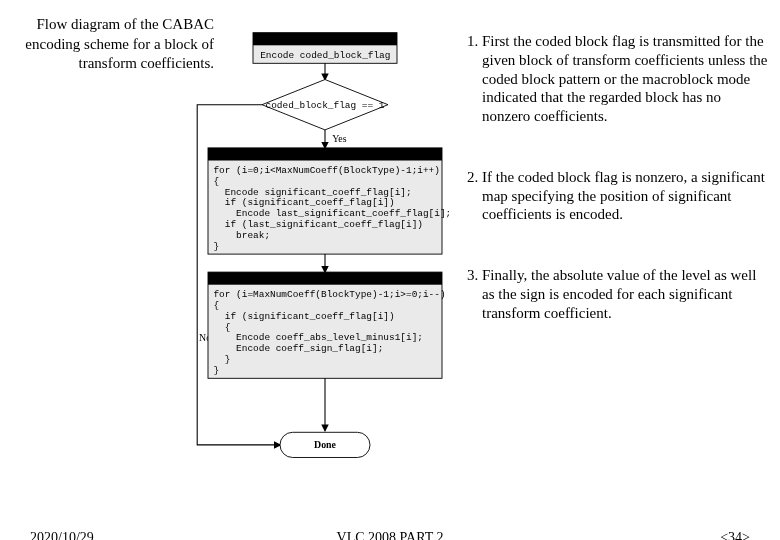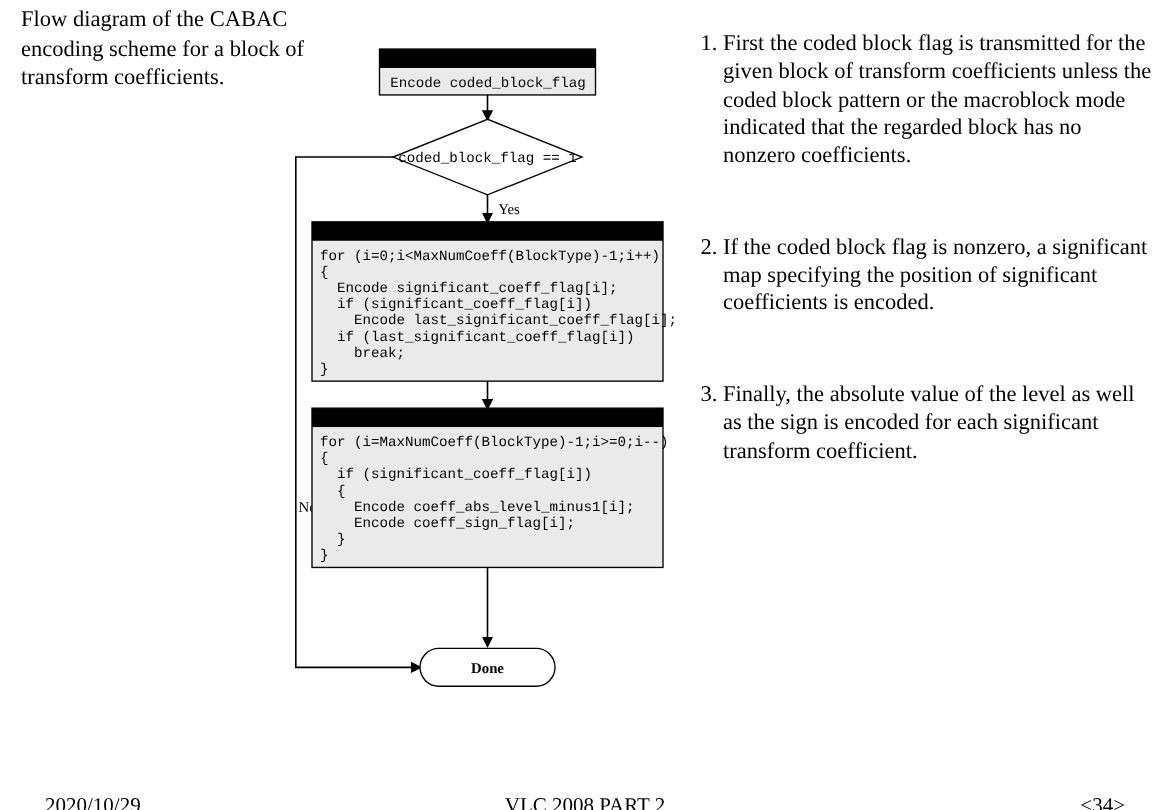--- a/index.html
+++ b/index.html
@@ -9,23 +9,24 @@
     background: #fff;
     font-family: "Times New Roman", Times, serif;
     font-size: 15px;
     color: #000;
     position: relative;
     overflow: hidden;
   }
   .caption {
     position: absolute;
     left: 14px;
-    top: 4px;
+    top: 15px;
     width: 200px;
     line-height: 1.3;
+    text-align: right;
   }
   .diagram {
     position: absolute;
     left: 190px;
     top: 6px;
     width: 270px;
     height: 498px;
   }
   .flowbox {
     fill: #eaeaea;
@@ -42,21 +43,21 @@
     stroke-width: 1;
   }
   .arrow-line { stroke: #000; stroke-width: 1.2; fill: none; }
   .arrow-head { fill: #000; }
   .svgtext { font-family: "Times New Roman", serif; font-size: 11px; fill: #000; }
   .svgtext-b { font-weight: bold; }
   .code { font-family: "Courier New", monospace; font-size: 10.5px; fill: #000; white-space: pre; }
   .steps {
     position: absolute;
     right: 12px;
-    top: 20px;
+    top: 32px;
     width: 308px;
     font-family: Liberation Serif, serif;
   }
   .steps ol { list-style: decimal; padding-left: 22px; }
   .steps li { margin-bottom: 42px; line-height: 1.25; }
   .footer {
     position: absolute;
     bottom: 10px;
     left: 0;
     width: 780px;

